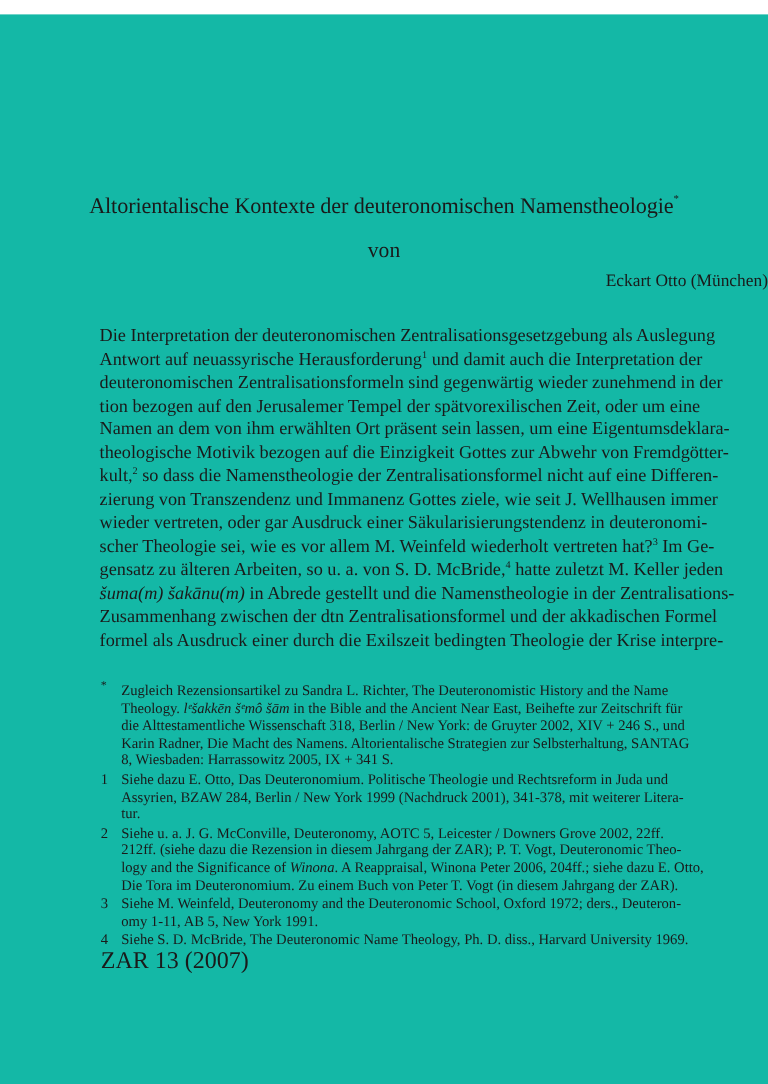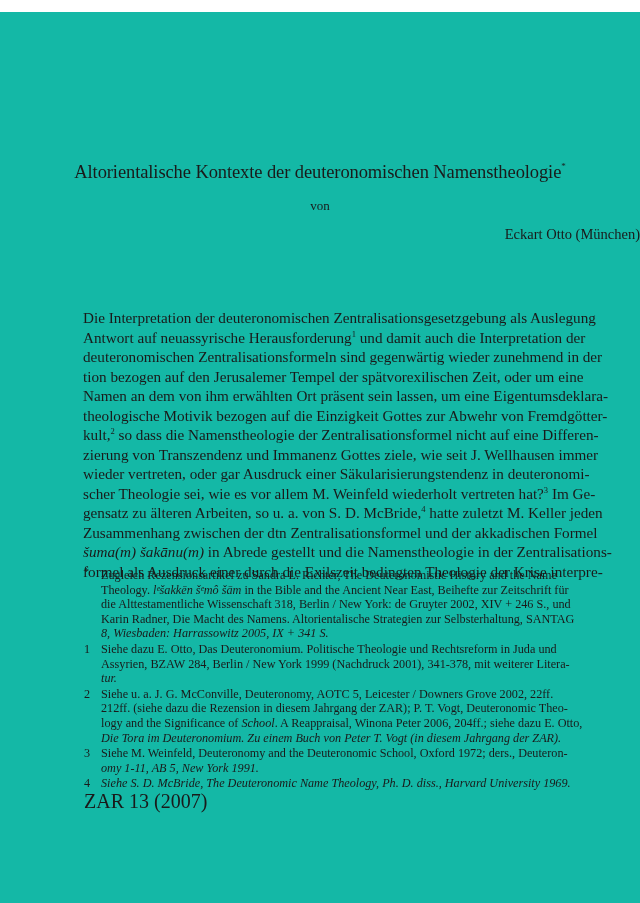--- a/index.html
+++ b/index.html
@@ -2,33 +2,33 @@
 <html><head>
 <meta charset="utf-8">
 <style>
   html, body { margin: 0; padding: 0; background: #ffffff; }
   body { width: 640px; height: 903px; position: relative; overflow: hidden;
          font-family: "Liberation Serif", "DejaVu Serif", serif; color: #1a1a1a; }
   .page { position: absolute; left: 0; top: 12px; width: 640px; height: 903px; background: #14b8a6; }
   .title { position: absolute; top: 150px; left: 0; width: 640px; text-align: center;
            font-size: 18.5px; letter-spacing: -0.1px; }
   .title sup { font-size: 9px; position: relative; top: -2px; }
-  .byline { position: absolute; top: 186px; left: 0; width: 640px; text-align: center; font-size: 13px; }
+  .byline { position: absolute; top: 186px; left: 0; width: 640px; text-align: center; font-size: 18px; }
   .author { position: absolute; top: 214px; left: 0; width: 640px; text-align: right; font-size: 14.5px; }
   .body { position: absolute; top: 258px; left: 83px; width: 459px; font-size: 15.2px;
-          line-height: 19.5px; text-align: justify; margin-top: 38px; }
+          line-height: 19.5px; text-align: justify; }
   .body .ln { display: block; text-align: justify; text-align-last: justify; white-space: nowrap; height: 19.5px; }
   sup.fn { font-size: 8.5px; vertical-align: 6px; line-height: 0; }
   i { font-style: italic; }
   .footnotes { position: absolute; top: 556px; left: 83px; width: 459px; font-size: 12.2px; line-height: 14.6px; }
   .fnote { position: relative; padding-left: 18px; margin-bottom: 0px; }
   .fnote .mark { position: absolute; left: 1px; top: 0; }
   .fnote .mark.star { top: -3px; font-size: 10px; }
   .fnote .ln { display: block; white-space: nowrap; text-align: justify; text-align-last: justify; height: 14.6px; }
-  .fnote .ln.end { text-align-last: left; font-style: italic; }
+  .fnote .ln.end { text-align-last: left; }
   .footer { position: absolute; top: 778px; left: 84px; font-size: 20px; }
 </style>
 </head>
 <body>
 
 <div class="page">
 
   <div class="title"><span>Altorientalische Kontexte der deuteronomischen Namenstheologie</span><sup>*</sup></div>
   <div class="byline">von</div>
   <div class="author">Eckart Otto (München)</div>
@@ -38,22 +38,22 @@
     <span class="ln"><span>Antwort auf neuassyrische Herausforderung</span><sup class="fn">1</sup><span> und damit auch die Interpretation der</span></span>
     <span class="ln">deuteronomischen Zentralisationsformeln sind gegenwärtig wieder zunehmend in der</span>
     <span class="ln">tion bezogen auf den Jerusalemer Tempel der spätvorexilischen Zeit, oder um eine</span>
     <span class="ln">Namen an dem von ihm erwählten Ort präsent sein lassen, um eine Eigentumsdeklara-</span>
     <span class="ln">theologische Motivik bezogen auf die Einzigkeit Gottes zur Abwehr von Fremdgötter-</span>
     <span class="ln"><span>kult,</span><sup class="fn">2</sup><span> so dass die Namenstheologie der Zentralisationsformel nicht auf eine Differen-</span></span>
     <span class="ln">zierung von Transzendenz und Immanenz Gottes ziele, wie seit J. Wellhausen immer</span>
     <span class="ln">wieder vertreten, oder gar Ausdruck einer Säkularisierungstendenz in deuteronomi-</span>
     <span class="ln"><span>scher Theologie sei, wie es vor allem M. Weinfeld wiederholt vertreten hat?</span><sup class="fn">3</sup><span> Im Ge-</span></span>
     <span class="ln"><span>gensatz zu älteren Arbeiten, so u. a. von S. D. McBride,</span><sup class="fn">4</sup><span> hatte zuletzt M. Keller jeden</span></span>
+    <span class="ln"><i>šuma(m) šakānu(m)</i><span> in Abrede gestellt und die Namenstheologie in der Zentralisations-</span></span>
     <span class="ln">Zusammenhang zwischen der dtn Zentralisationsformel und der akkadischen Formel</span>
-    <span class="ln"><i>šuma(m) šakānu(m)</i><span> in Abrede gestellt und die Namenstheologie in der Zentralisations-</span></span>
     <span class="ln">formel als Ausdruck einer durch die Exilszeit bedingten Theologie der Krise interpre-</span>
   </div>
 
   <div class="footnotes">
     <div class="fnote" style="margin-bottom:1px;">
       <span class="mark star">*</span>
       <span class="ln">Zugleich Rezensionsartikel zu Sandra L. Richter, The Deuteronomistic History and the Name</span>
       <span class="ln"><span>Theology. </span><i>lᵉšakkēn šᵉmô šām</i><span> in the Bible and the Ancient Near East, Beihefte zur Zeitschrift für</span></span>
       <span class="ln">die Alttestamentliche Wissenschaft 318, Berlin / New York: de Gruyter 2002, XIV + 246 S., und</span>
       <span class="ln">Karin Radner, Die Macht des Namens. Altorientalische Strategien zur Selbsterhaltung, SANTAG</span>
@@ -62,21 +62,21 @@
     <div class="fnote" style="margin-bottom:1px;">
       <span class="mark">1</span>
       <span class="ln">Siehe dazu E. Otto, Das Deuteronomium. Politische Theologie und Rechtsreform in Juda und</span>
       <span class="ln">Assyrien, BZAW 284, Berlin / New York 1999 (Nachdruck 2001), 341-378, mit weiterer Litera-</span>
       <span class="ln end">tur.</span>
     </div>
     <div class="fnote" style="margin-bottom:1px;">
       <span class="mark">2</span>
       <span class="ln">Siehe u. a. J. G. McConville, Deuteronomy, AOTC 5, Leicester / Downers Grove 2002, 22ff.</span>
       <span class="ln">212ff. (siehe dazu die Rezension in diesem Jahrgang der ZAR); P. T. Vogt, Deuteronomic Theo-</span>
-      <span class="ln"><span>logy and the Significance of </span><i>School</i><span>. A Reappraisal, Winona Peter 2006, 204ff.; siehe dazu E. Otto,</span></span>
+      <span class="ln"><span>logy and the Significance of </span><i>Winona</i><span>. A Reappraisal, Winona Peter 2006, 204ff.; siehe dazu E. Otto,</span></span>
       <span class="ln end">Die Tora im Deuteronomium. Zu einem Buch von Peter T. Vogt (in diesem Jahrgang der ZAR).</span>
     </div>
     <div class="fnote" style="margin-bottom:1px;">
       <span class="mark">3</span>
       <span class="ln">Siehe M. Weinfeld, Deuteronomy and the Deuteronomic School, Oxford 1972; ders., Deuteron-</span>
       <span class="ln end">omy 1-11, AB 5, New York 1991.</span>
     </div>
     <div class="fnote">
       <span class="mark">4</span>
       <span class="ln end">Siehe S. D. McBride, The Deuteronomic Name Theology, Ph. D. diss., Harvard University 1969.</span>

